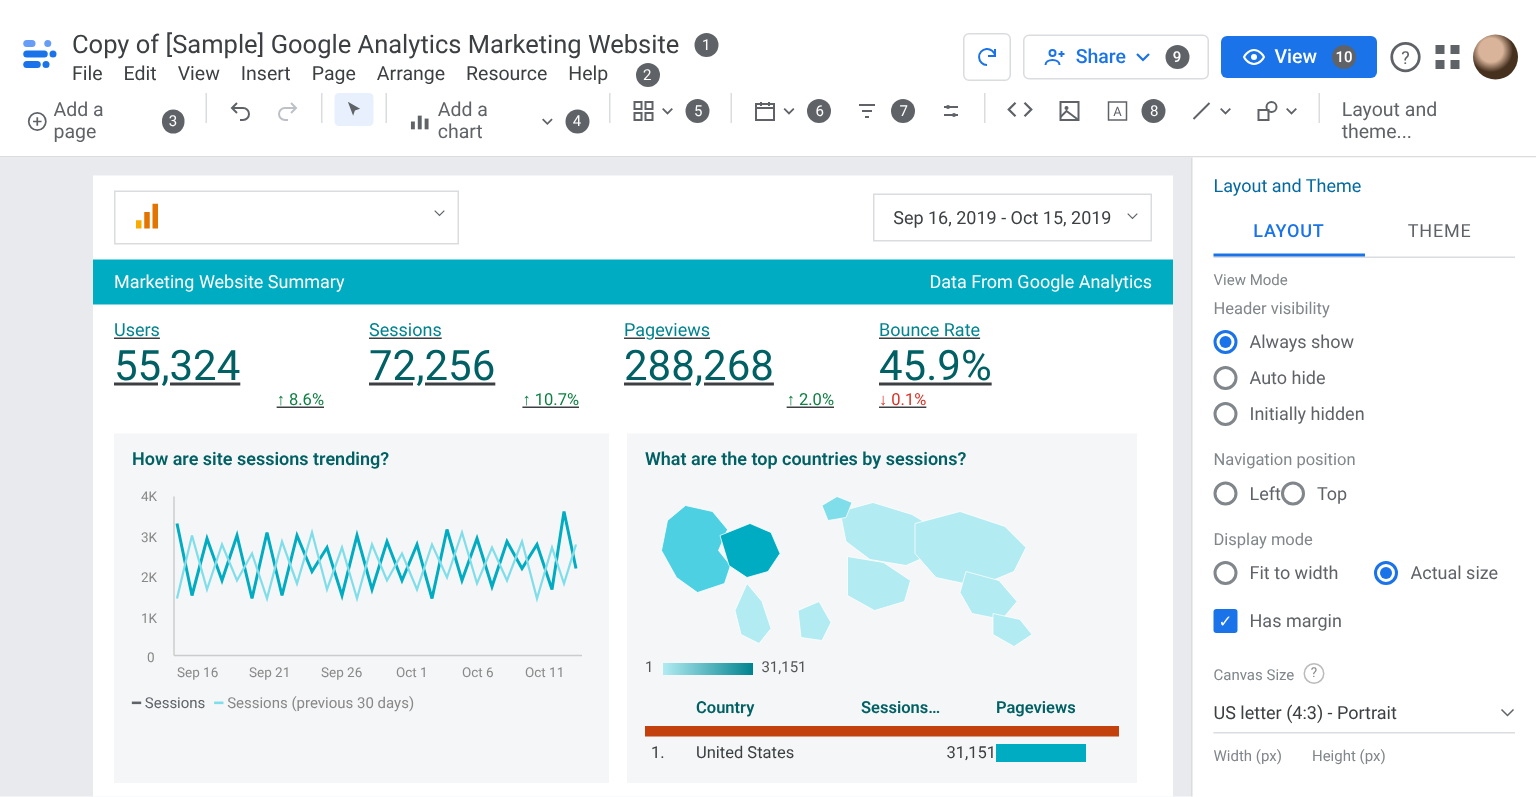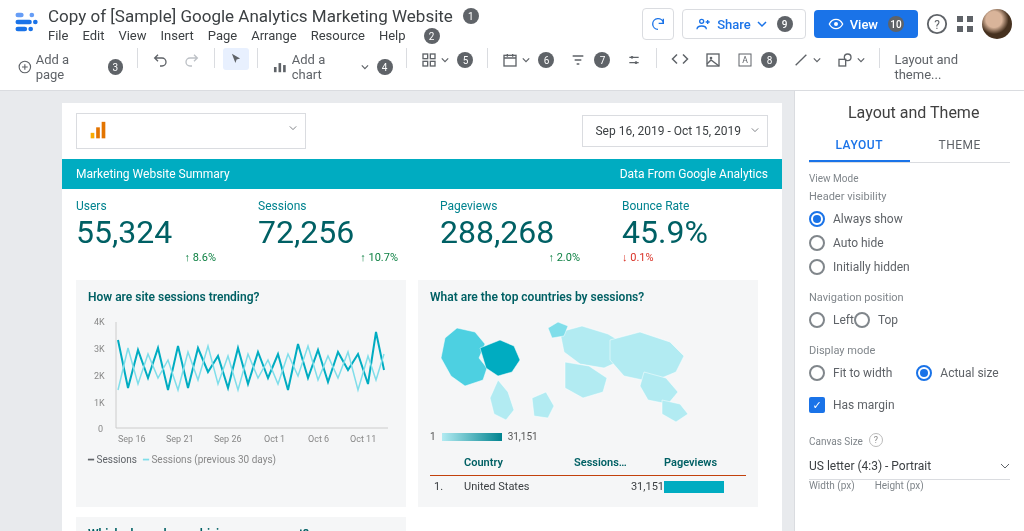--- a/index.html
+++ b/index.html
@@ -1,17 +1,17 @@
 <!DOCTYPE html>
 <html><head>
 <meta charset="utf-8">
 <style>
 * { box-sizing: border-box; margin: 0; padding: 0; }
 body { font-family: 'Google Sans', Roboto, Arial, sans-serif; font-size: 13px; color: #3c4043; background: #fff; overflow: hidden; width: 1024px; height: 531px; }
-.header { display: flex; align-items: flex-start; padding: 6px 12px 0 12px; }
+.header { display: flex; align-items: flex-start; padding: 20px 12px 0 12px; }
 .logo { width: 28px; height: 28px; margin-right: 8px; margin-top: 2px; }
 .title-area { flex: 1; }
 .doc-title { font-size: 17px; color: #3c4043; display: flex; align-items: center; gap: 6px; }
 .menubar { display: flex; gap: 14px; font-size: 13px; color: #3c4043; margin-top: 2px; }
 .menubar span { cursor: pointer; }
 .header-actions { display: flex; align-items: center; gap: 8px; margin-top: 2px; }
 .icon-btn { width: 32px; height: 32px; border: 1px solid #dadce0; border-radius: 4px; display: flex; align-items: center; justify-content: center; cursor: pointer; background: #fff; }
 .share-btn { border: 1px solid #dadce0; border-radius: 4px; padding: 6px 12px; display: flex; align-items: center; gap: 6px; color: #1a73e8; font-weight: 500; cursor: pointer; background: #fff; }
 .view-btn { background: #1a73e8; color: #fff; border-radius: 4px; padding: 6px 14px; display: flex; align-items: center; gap: 6px; font-weight: 500; cursor: pointer; }
 .avatar { width: 30px; height: 30px; border-radius: 50%; background: radial-gradient(circle at 40% 35%, #d9b49a 30%, #46311f 55%); }
@@ -21,49 +21,49 @@
 .active-tool { background: #e8f0fe; }
 .canvas-area { display: flex; height: calc(100% - 80px); }
 .canvas { flex: 1; background: #e8eaed; overflow: hidden; padding: 12px 0 0 12px; }
 .report { background: #fff; width: 720px; margin-left: 50px; }
 .report-top { padding: 10px 14px; display: flex; justify-content: space-between; align-items: center; }
 .data-source { border: 1px solid #dadce0; padding: 6px 10px; display: flex; align-items: center; gap: 8px; width: 230px; font-size: 11px; color: #5f6368; position: relative; }
 .data-source .dd { position: absolute; right: 8px; top: 10px; }
 .date-range { border: 1px solid #dadce0; padding: 8px 26px 8px 12px; font-size: 12px; color: #3c4043; position: relative; }
 .date-range .dd { position: absolute; right: 8px; top: 10px; }
 .summary-bar { background: #00acc1; color: #fff; padding: 8px 14px; display: flex; justify-content: space-between; font-size: 12px; }
-.metrics { display: flex; padding: 10px 14px 16px; gap: 42px; }
+.metrics { display: flex; padding: 10px 14px 16px; gap: 30px; text-decoration: underline; }
 .metric { min-width: 140px; }
 .metric-label { color: #00838f; font-size: 12px; }
-.metric-value { color: #006064; font-size: 32px; font-weight: 400; }
+.metric-value { color: #006064; font-size: 28px; font-weight: 400; }
 .metric-delta { font-size: 11px; }
 .delta-up { color: #0d8043; text-align: right; }
 .delta-down { color: #d93025; }
 .row2 { display: flex; gap: 12px; padding: 0 14px; }
 .chart-panel { background: #f5f6f7; padding: 10px 12px; }
 .chart-title { color: #006064; font-size: 12px; font-weight: 600; margin-bottom: 6px; }
 .line-chart { width: 310px; height: 140px; }
 .legend { font-size: 10px; color: #5f6368; display: flex; gap: 6px; margin-top: 4px; }
 .map { width: 290px; height: 115px; }
-.table-h { display: flex; font-size: 11px; font-weight: 600; color: #006064; padding: 6px 4px; border-bottom: 1px solid #c2410c; }
+.table-h { display: flex; font-size: 11px; font-weight: 600; color: #006064; padding: 6px 4px; border-bottom: 7px solid #c2410c; }
 .table-r { display: flex; font-size: 11px; color: #3c4043; padding: 4px 4px; align-items: center; }
 .bar { height: 12px; background: #00acc1; }
 .sidepanel { width: 230px; border-left: 1px solid #dadce0; background: #fff; padding: 12px 14px; overflow-y: auto; font-size: 12px; color: #5f6368; }
-.sp-title { font-size: 16px; color: #404040; margin-bottom: 8px; margin-left: 39px; }
+.sp-title { font-size: 12px; color: #0369a1; margin-bottom: 8px; }
 .tabs { display: flex; border-bottom: 1px solid #dadce0; margin-bottom: 10px; }
 .tab { flex: 1; text-align: center; padding: 8px 0; font-size: 12px; letter-spacing: .5px; cursor: pointer; }
 .tab.active { color: #1a73e8; border-bottom: 2px solid #1a73e8; font-weight: 500; }
 .sp-section { font-size: 10px; color: #80868b; text-transform: none; margin: 10px 0 6px; }
 .radio-row { display: flex; align-items: center; gap: 8px; padding: 4px 0; cursor: pointer; }
 .rcircle { width: 16px; height: 16px; border: 2px solid #80868b; border-radius: 50%; display: inline-flex; align-items: center; justify-content: center; }
 .rcircle.sel { border-color: #1a73e8; }
 .rcircle.sel::after { content: ''; width: 8px; height: 8px; background: #1a73e8; border-radius: 50%; }
 .check { width: 16px; height: 16px; background: #1a73e8; display: inline-flex; align-items: center; justify-content: center; color: #fff; font-size: 11px; border-radius: 2px; }
 .select { border-bottom: 1px solid #dadce0; padding: 6px 0; width: 100%; display: flex; justify-content: space-between; align-items: center; cursor: pointer; color: #3c4043; }
-.field-pair { display: flex; gap: 20px; font-size: 10px; color: #80868b; align-items: flex-end; }
+.field-pair { display: flex; gap: 20px; margin-top: 10px; font-size: 10px; color: #80868b; align-items: flex-end; }
 .badge { display: inline-flex; width: 16px; height: 16px; background: #5f6368; color: #fff; border-radius: 50%; font-size: 10px; align-items: center; justify-content: center; margin-left: 4px; }
 svg { display: block; }
 .ga-logo { display: inline-block; }
 </style>
 </head>
 <body>
 
 <div class="header">
   <svg class="logo" viewBox="0 0 24 24">
     <rect x="3" y="4" width="7" height="4" rx="2" fill="#669df6"></rect>

